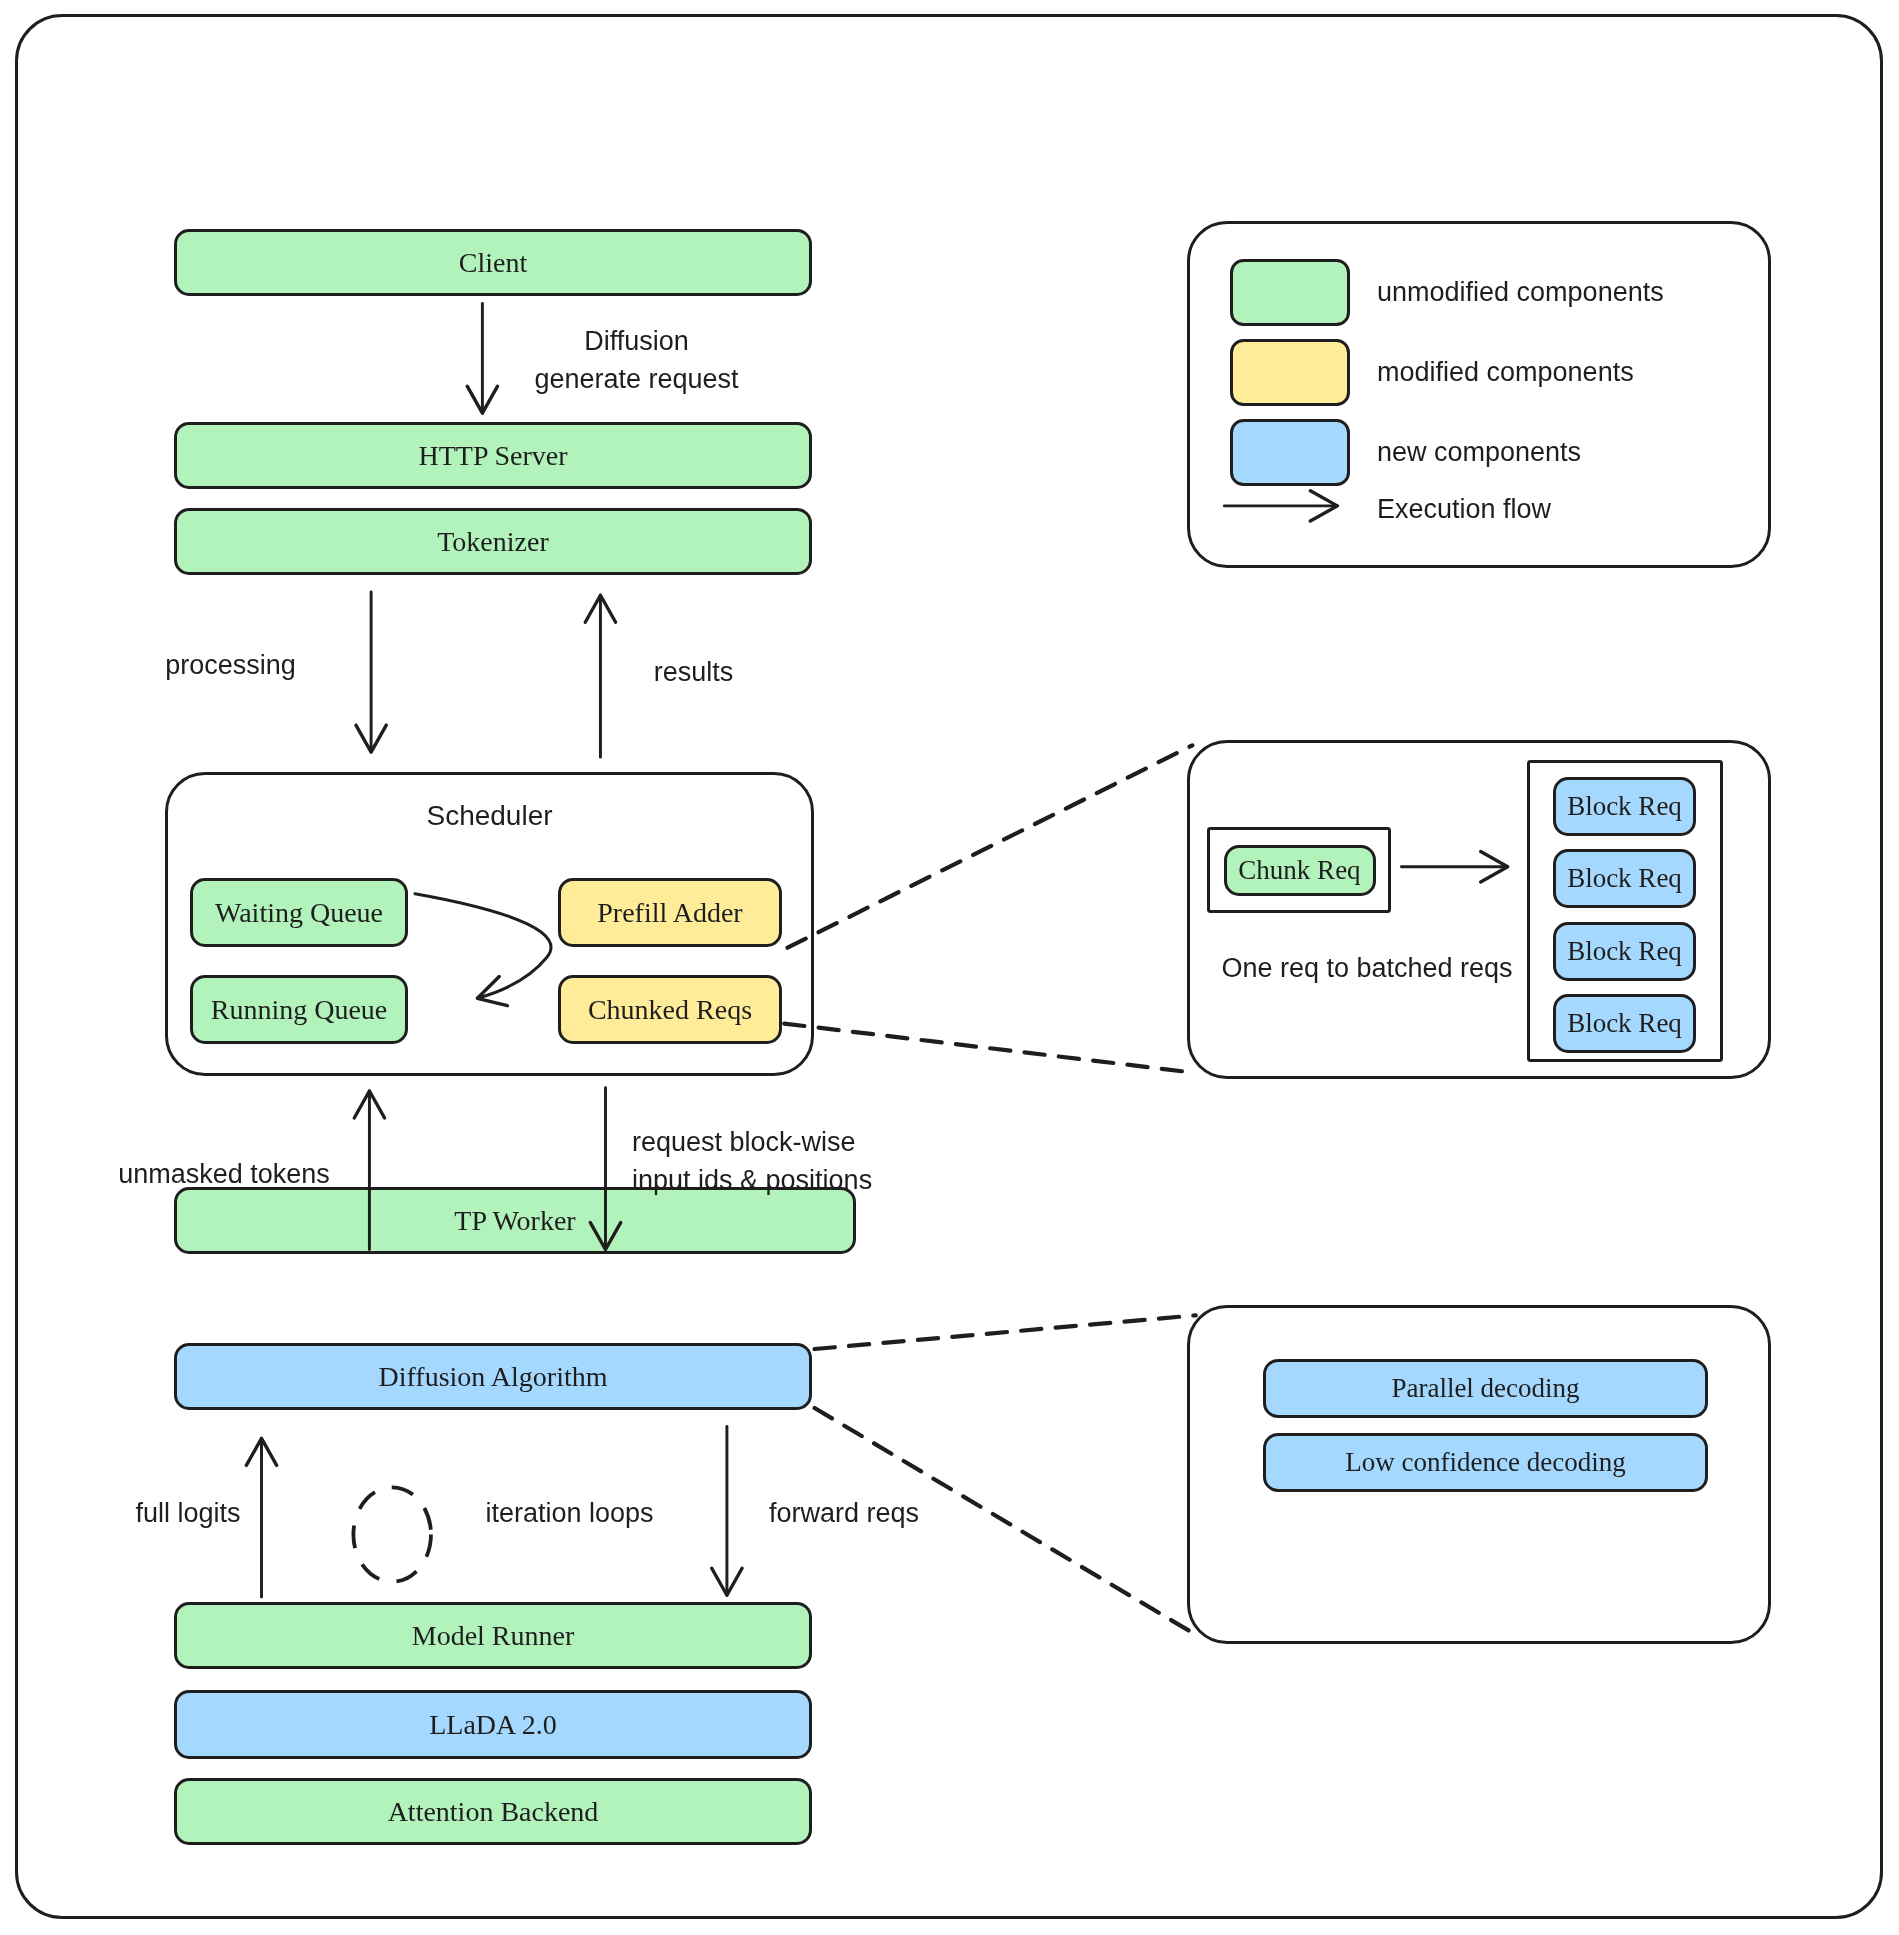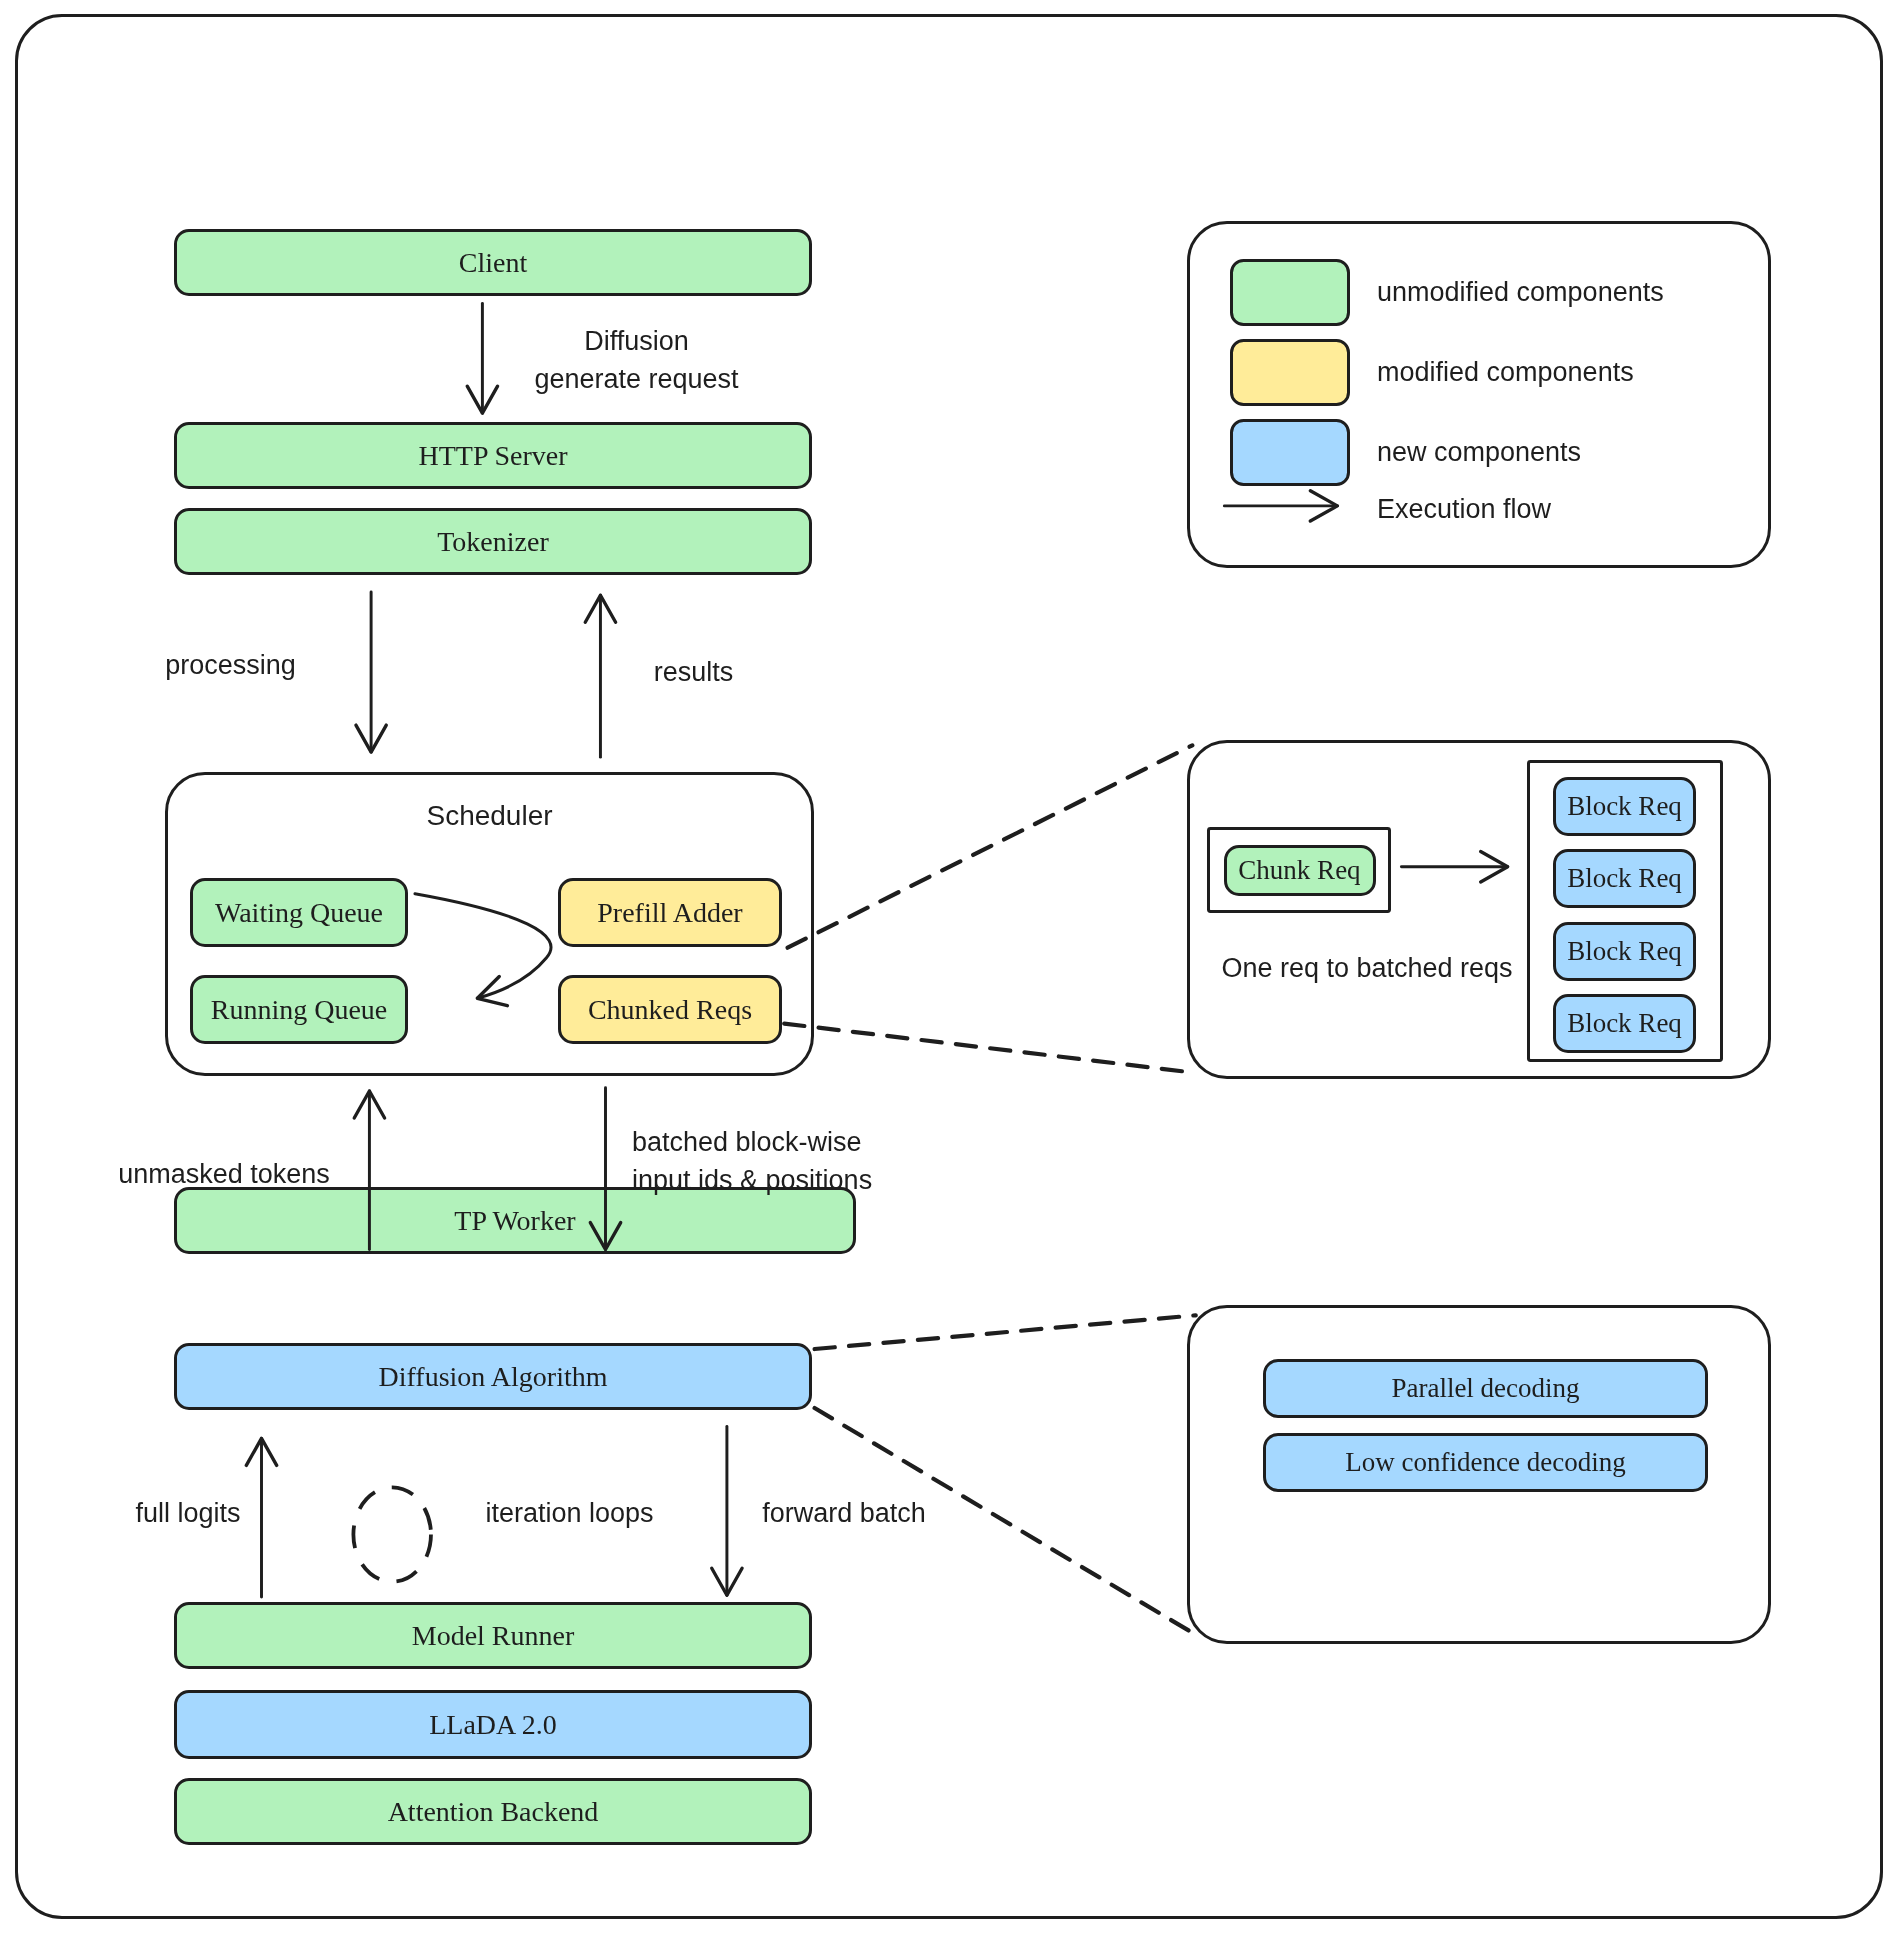--- a/index.html
+++ b/index.html
@@ -139,29 +139,29 @@
     <span class="line">generate request</span>
   </div>
 
   <div class="lbl center" style="left:125px;top:646px;width:211px">processing</div>
 
   <div class="lbl center" style="left:622px;top:653px;width:143px">results</div>
 
   <div class="lbl center" style="left:108px;top:1155px;width:232px">unmasked tokens</div>
 
   <div class="lbl" style="left:632px;top:1123px;width:291px">
-    <span class="line">batched block-wise</span>
+    <span class="line">request block-wise</span>
     <span class="line">input ids &amp; positions</span>
   </div>
 
   <div class="lbl center" style="left:106px;top:1494px;width:164px">full logits</div>
 
   <div class="lbl center" style="left:460px;top:1494px;width:219px">iteration loops</div>
 
-  <div class="lbl center" style="left:749px;top:1494px;width:190px">forward batch</div>
+  <div class="lbl center" style="left:749px;top:1494px;width:190px">forward reqs</div>
 
   <div class="container" style="left:1187px;top:221px;width:584px;height:347px">
     <div class="swatch green" style="top:35px"></div>
     <div class="legend-label" style="top:35px">unmodified components</div>
     <div class="swatch yellow" style="top:115px"></div>
     <div class="legend-label" style="top:115px">modified components</div>
     <div class="swatch blue" style="top:195px"></div>
     <div class="legend-label" style="top:195px">new components</div>
     <div class="legend-label" style="top:253px;height:64px">Execution flow</div>
   </div>

